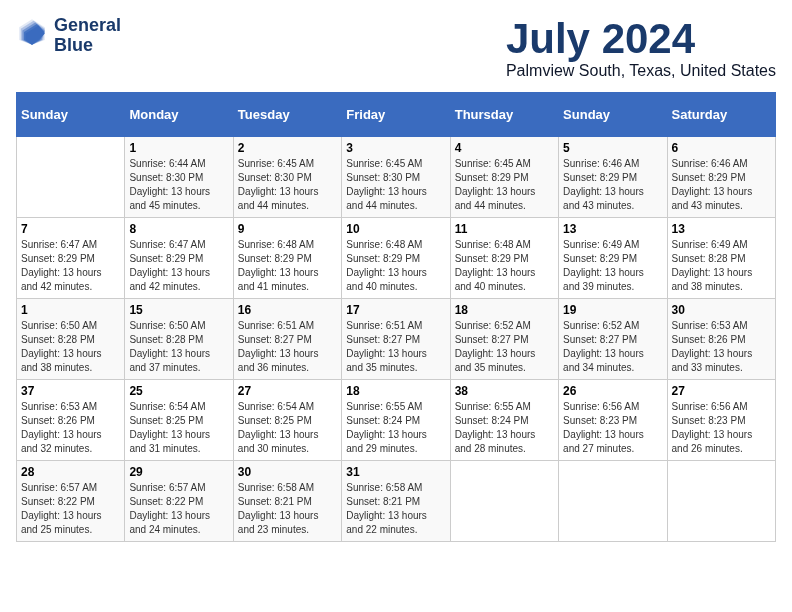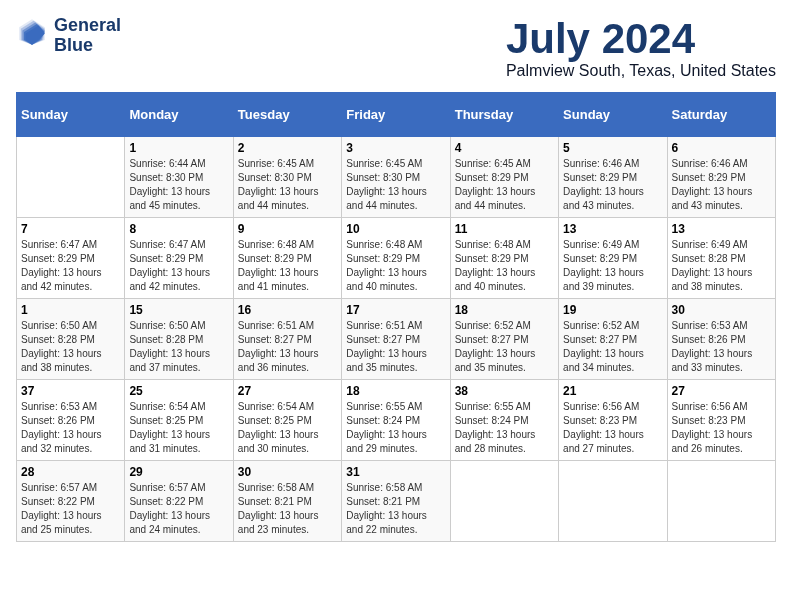--- a/index.html
+++ b/index.html
@@ -303,21 +303,21 @@
 and 29 minutes.</div>
         </td>
         <td>
           <span class="day-num">38</span>
           <div class="day-info" style="white-space: pre-line;">Sunrise: 6:55 AM
 Sunset: 8:24 PM
 Daylight: 13 hours
 and 28 minutes.</div>
         </td>
         <td>
-          <span class="day-num">21</span>
+          <span class="day-num">26</span>
           <div class="day-info" style="white-space: pre-line;">Sunrise: 6:56 AM
 Sunset: 8:23 PM
 Daylight: 13 hours
 and 27 minutes.</div>
         </td>
         <td>
           <span class="day-num">27</span>
           <div class="day-info" style="white-space: pre-line;">Sunrise: 6:56 AM
 Sunset: 8:23 PM
 Daylight: 13 hours

